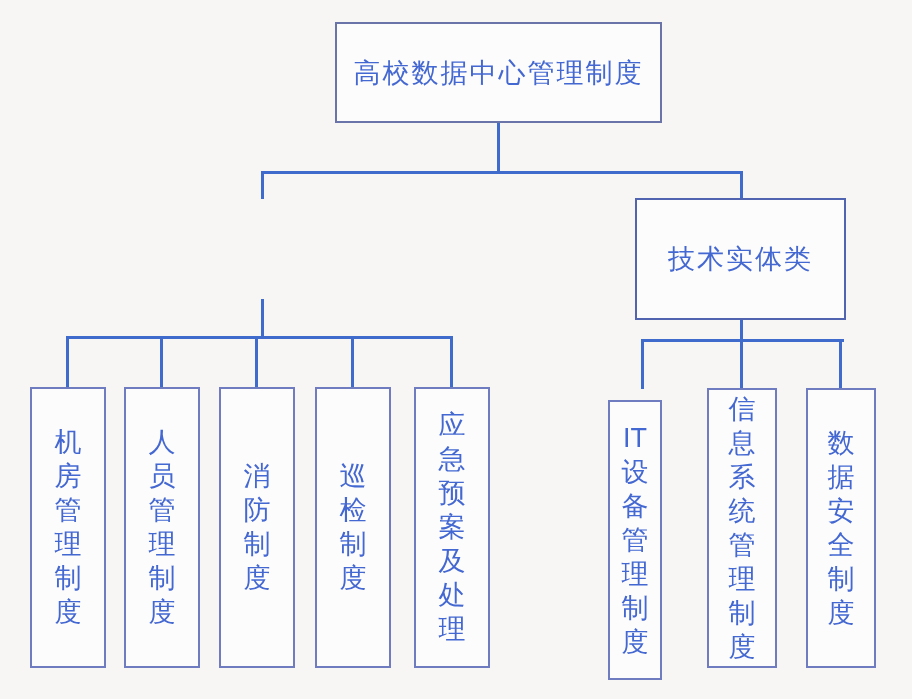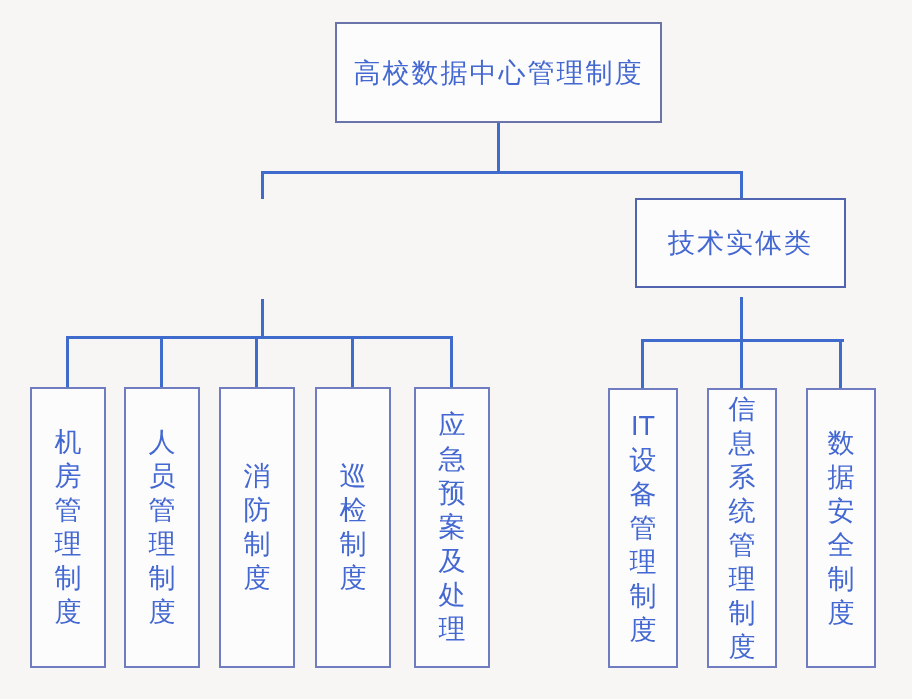--- a/index.html
+++ b/index.html
@@ -34,21 +34,21 @@
   
   #root-box {
     left: 335px; top: 22px; width: 327px; height: 101px;
     border: 2px solid var(--border-root, #6b74a8);
   }
   #branch-left {
     left: 168px; top: 198px; width: 190px; height: 101px;
     border: 2px solid var(--border-branch, #5064b0);
   }
   #branch-right {
-    left: 635px; top: 198px; width: 211px; height: 90px;
+    left: 635px; top: 198px; width: 211px; height: 122px;
     border: 2px solid var(--border-branch, #5064b0);
   }
   
   .leaf {
     flex-direction: column;
     gap: 7px;
     font-size: 27px;
     border: 2px solid var(--border-leaf, #6f7cc0);
     top: 387px;
     width: 76px;
@@ -57,21 +57,21 @@
   .leaf .vchar {
     display: block;
     line-height: 1;
     text-align: center;
   }
   #leaf-1 { left: 30px; }
   #leaf-2 { left: 124px; }
   #leaf-3 { left: 219px; }
   #leaf-4 { left: 315px; }
   #leaf-5 { left: 414px; }
-  #leaf-6 { left: 608px; top: 388px; width: 70px; height: 280px; }
+  #leaf-6 { left: 608px; top: 400px; width: 54px; height: 280px; }
   #leaf-7 { left: 707px; top: 388px; width: 70px; height: 280px; }
   #leaf-8 { left: 806px; top: 388px; width: 70px; height: 280px; }
   
   .line {
     position: absolute;
     background: var(--line, #3e6bcc);
   }
   .line.v { width: 3px; }
   .line.h { height: 3px; }
   #stem-root        { left: 497px; top: 123px; height: 50px; }

